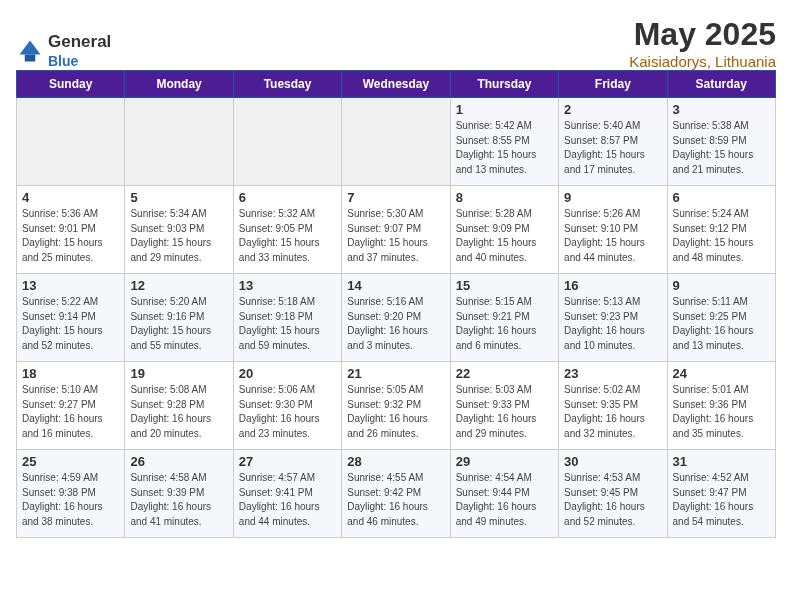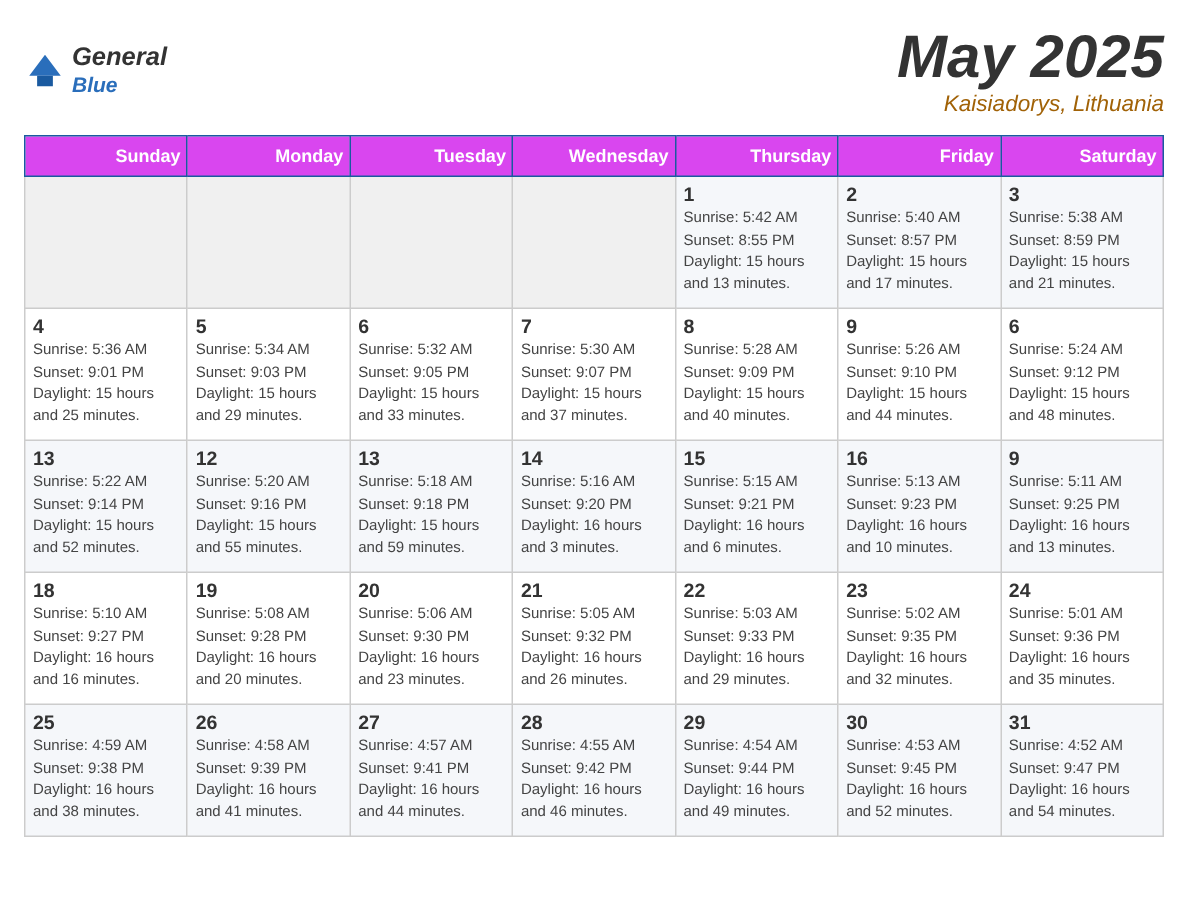--- a/index.html
+++ b/index.html
@@ -6,57 +6,55 @@
     body {
       font-family: Arial, sans-serif;
       background: #fff;
       width: 792px;
       min-height: 612px;
       padding: 16px;
     }
     .header {
       display: flex;
       justify-content: space-between;
-      align-items: center;
-      margin-bottom: 12px;
-      font-style: italic;
+      align-items: flex-end;
     }
     .logo {
       display: flex;
       align-items: center;
       gap: 4px;
     }
     .logo-icon {
       width: 28px;
       height: 28px;
     }
     .title-block {
       text-align: right;
     }
     .month-title {
-      font-size: 40px;
+      font-size: 32px;
       font-weight: bold;
       color: #333;
     }
     .location-title {
       font-size: 15px;
       color: #a16207;
     }
     table {
       width: 100%;
       border-collapse: collapse;
       table-layout: fixed;
     }
     thead th {
-      background-color: #d946ef;
+      background-color: #4c1d95;
       color: #fff;
       font-size: 12px;
       font-weight: bold;
       padding: 6px 4px;
-      text-align: right;
+      text-align: center;
       border: 1px solid #1a5aa0;
     }
     tbody td {
       vertical-align: top;
       border: 1px solid #ccc;
       padding: 4px 5px;
       font-size: 10.5px;
       color: #333;
       height: 88px;
       background: #fff;

